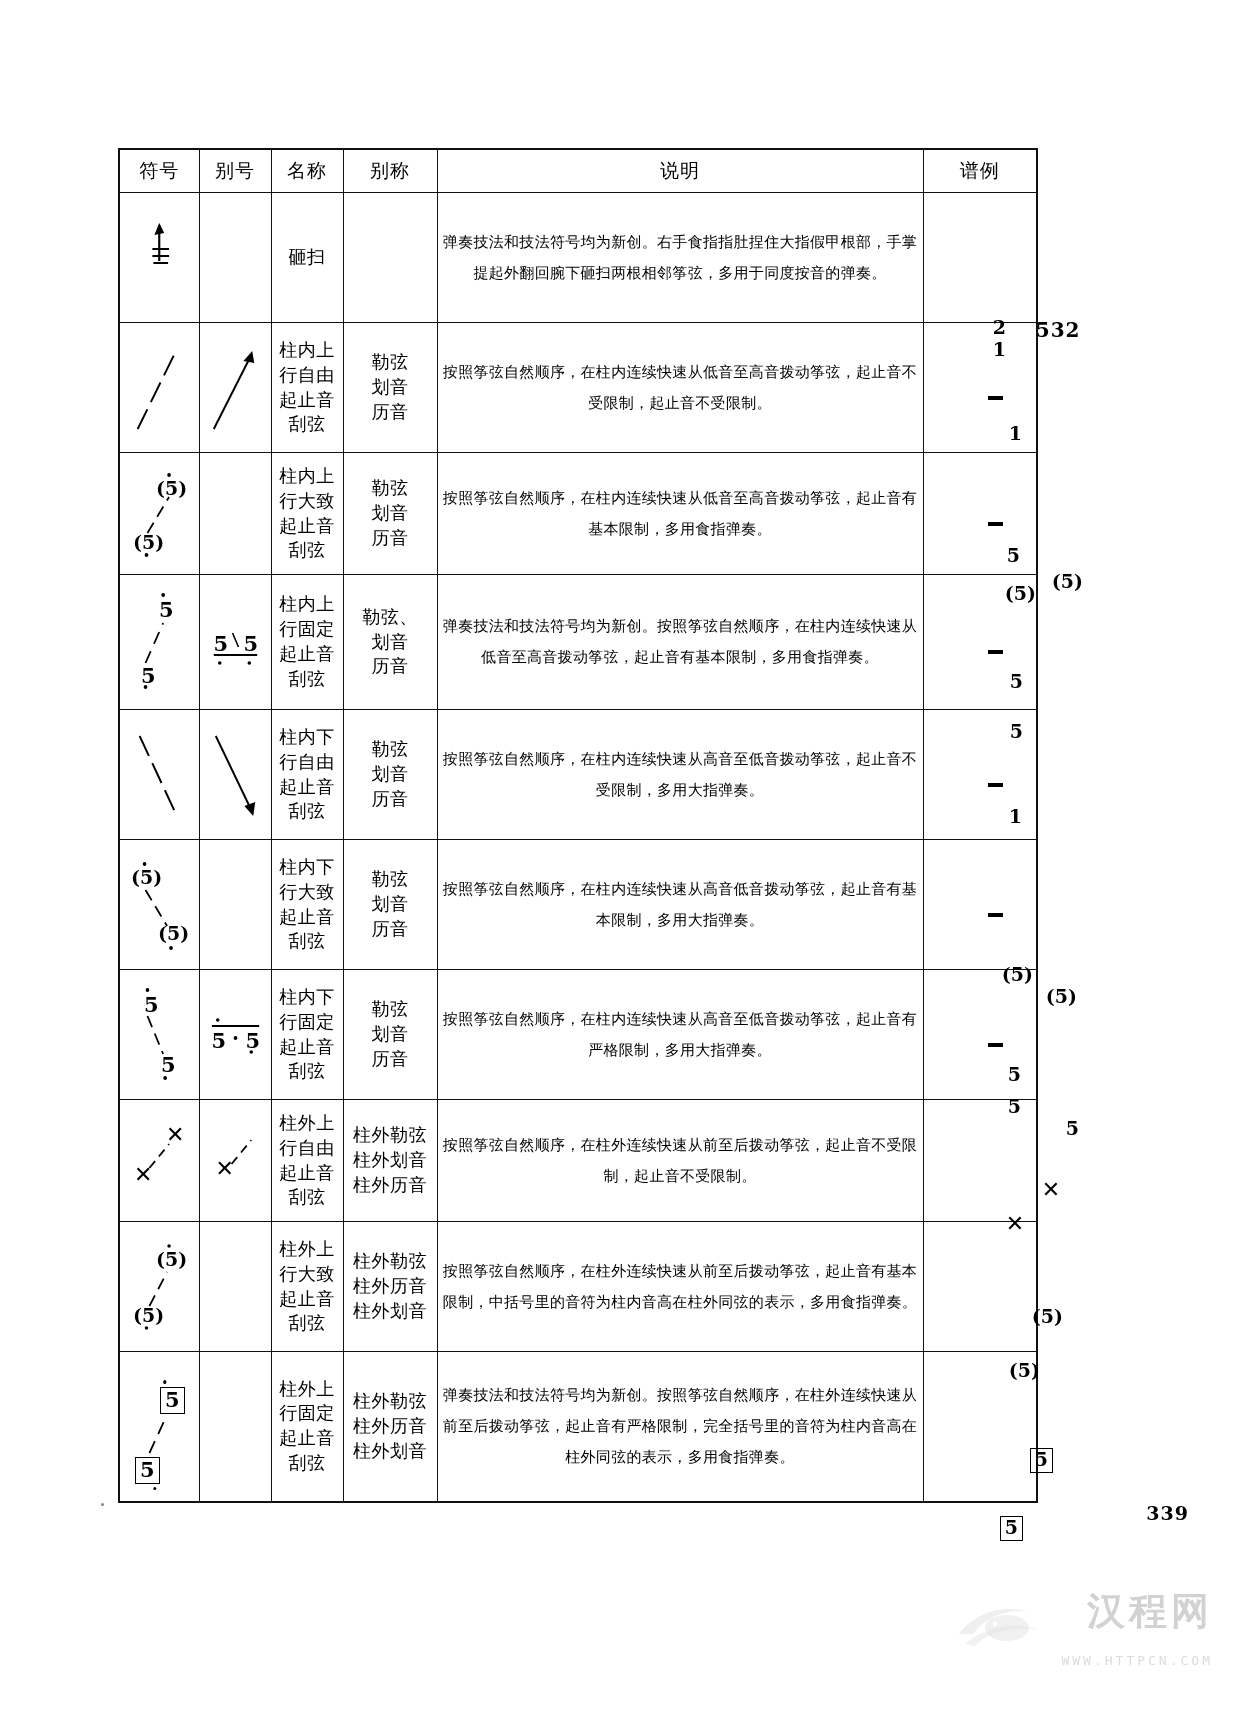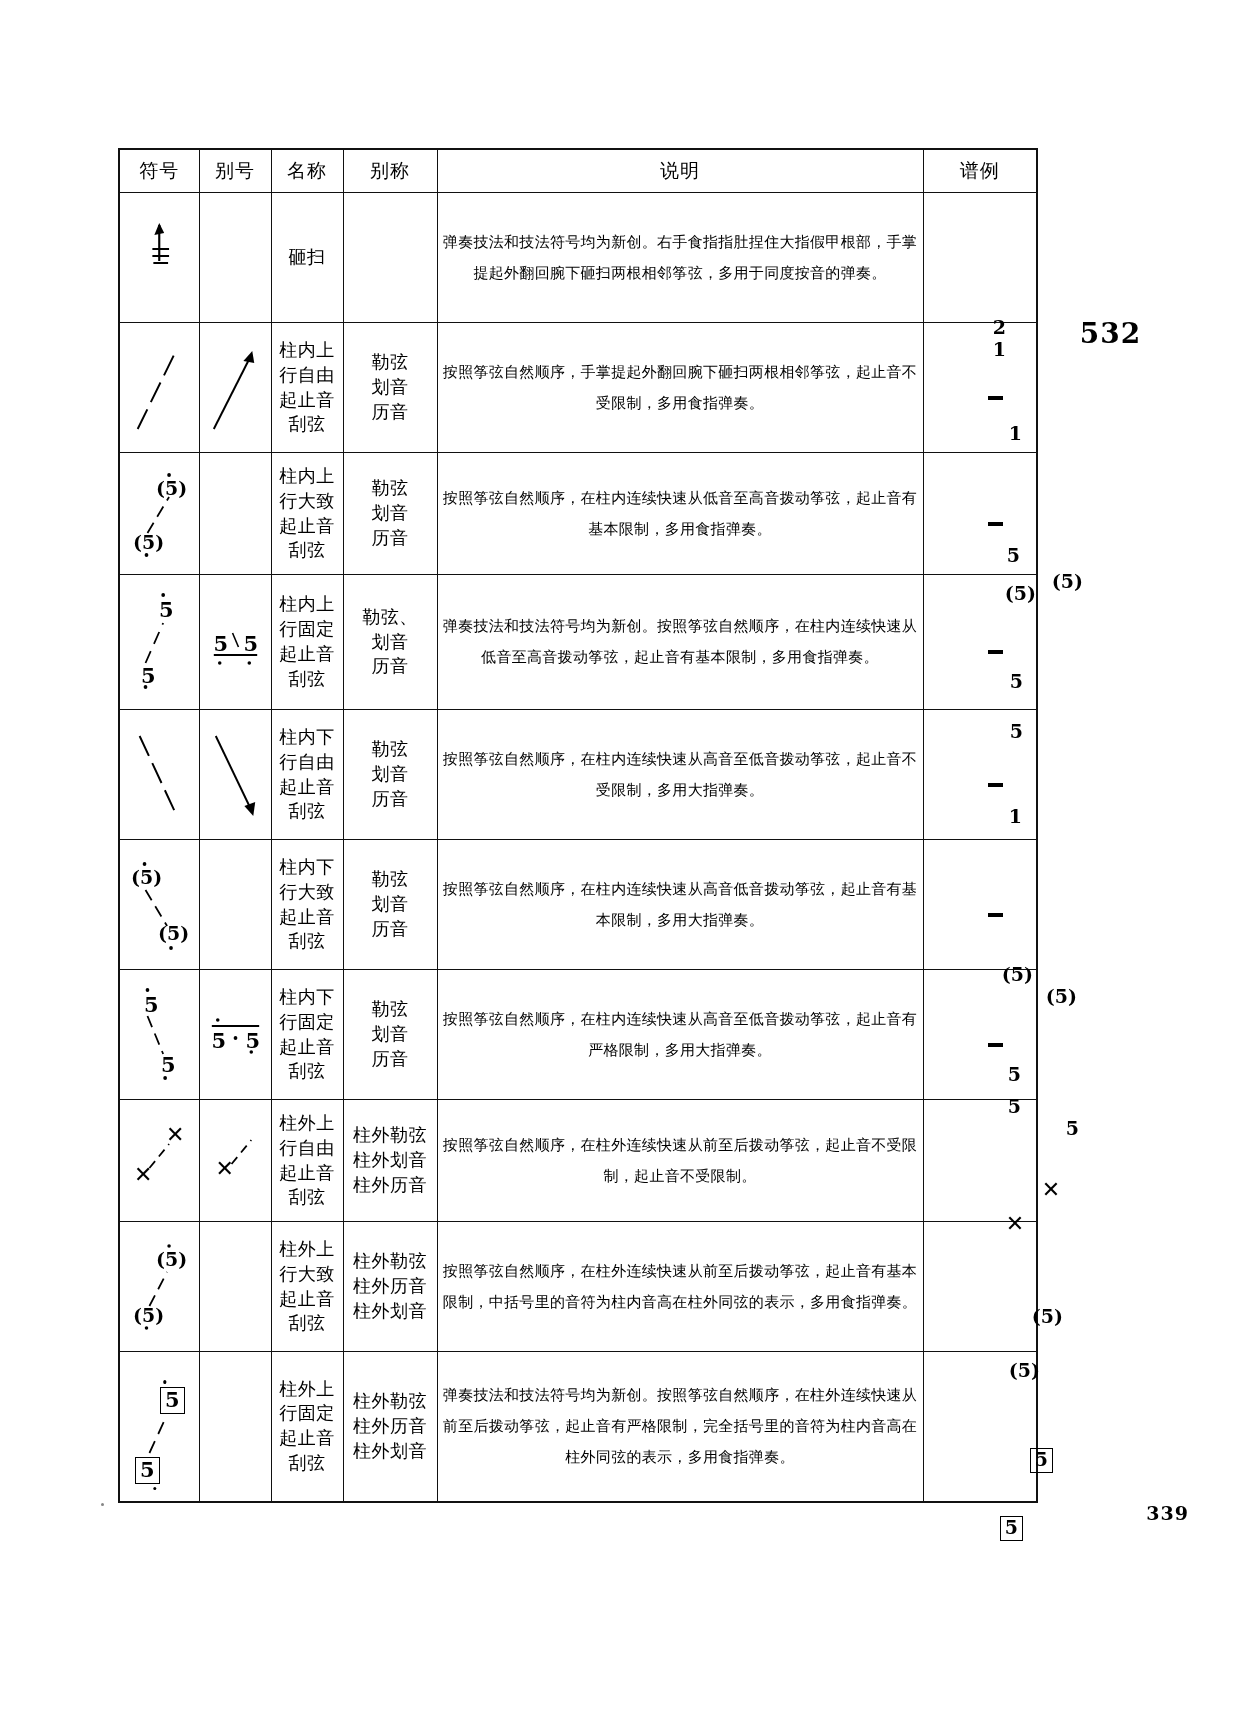--- a/index.html
+++ b/index.html
@@ -200,21 +200,21 @@
               <path d="M20 20 L16 31 L24 30 Z" fill="#000"></path>
               <path d="M14 40 L27 40 M14 46 L27 46" stroke="#000" stroke-width="1.8" fill="none"></path>
               <path d="M54 28 L90 28" stroke="#000" stroke-width="1.8" fill="none"></path>
               <path d="M54 28 L54 35 M90 28 L90 35" stroke="#000" stroke-width="1.8" fill="none"></path>
               <path d="M58 84 L92 84" stroke="#000" stroke-width="2.4" fill="none"></path>
               <circle cx="20" cy="58" r="1.8" fill="#000"></circle>
               <circle cx="20" cy="80" r="1.8" fill="#000"></circle>
             </svg>
             <span class="exnum" style="left:13px; top:60px;">2</span>
             <span class="exnum" style="left:13px; top:82px;">1</span>
-            <span class="exnum" style="left:56px; top:62px; font-size:28px; letter-spacing:1px;padding-left:44px;">532</span>
+            <span class="exnum" style="left:56px; top:62px; font-size:20px; letter-spacing:1px;">532</span>
           </span>
         </td>
       </tr>
 
       <tr style="height:130px">
         <td class="sym">
           <span class="glyphbox" style="min-height:118px">
             <svg class="strokes" viewBox="0 0 80 118" preserveAspectRatio="none" aria-hidden="true">
               <path d="M18 100 L58 20" stroke="#000" stroke-width="2" fill="none" stroke-dasharray="22 8"></path>
             </svg>
@@ -233,21 +233,21 @@
           <span class="ln">行自由</span>
           <span class="ln">起止音</span>
           <span class="ln">刮弦</span>
         </td>
         <td class="aname">
           <span class="ln">勒弦</span>
           <span class="ln">划音</span>
           <span class="ln">历音</span>
         </td>
         <td class="desc">
-          <p>按照筝弦自然顺序，手掌提起外翻回腕下砸扫两根相邻筝弦，起止音不受限制，多用食指弹奏。</p>
+          <p>按照筝弦自然顺序，在柱内连续快速从低音至高音拨动筝弦，起止音不受限制，起止音不受限制。</p>
         </td>
         <td class="ex">
           <span class="ex-wrap" style="min-height:118px">
             <span class="brace"></span>
             <svg class="strokes" viewBox="0 0 114 118" preserveAspectRatio="none" aria-hidden="true">
               <path d="M30 22 L44 22 M30 22 L30 28" stroke="#000" stroke-width="1.8" fill="none"></path>
               <path d="M28 92 L54 66" stroke="#000" stroke-width="1.8" fill="none"></path>
             </svg>
             <span class="exnum" style="left:29px; top:36px;">1</span>
           </span>
@@ -618,15 +618,25 @@
             <span class="exnum boxnum" style="left:20px; top:90px;">5</span>
           </span>
         </td>
       </tr>
 
     </tbody>
   </table>
 
   <div class="pagenum">339</div>
 
+  <div class="watermark">
+    <svg class="wm-swirl" viewBox="0 0 110 82" aria-hidden="true">
+      <path d="M8 52 C24 30, 54 22, 78 30 C60 26, 34 34, 22 52 Z" fill="#8a8a8a" opacity=".55"></path>
+      <path d="M14 62 C34 44, 66 40, 90 48 C68 44, 38 48, 24 64 Z" fill="#8a8a8a" opacity=".45"></path>
+      <ellipse cx="56" cy="46" rx="22" ry="13" fill="#8a8a8a" opacity=".5"></ellipse>
+      <circle cx="44" cy="42" r="2.4" fill="#fff"></circle>
+    </svg>
+    <div class="wm-text">汉程网</div>
+    <div class="wm-url">WWW.HTTPCN.COM</div>
+  </div>
 
   <span class="speck" style="left:101px; top:1503px;"></span>
 </div>
 
 </body></html>

